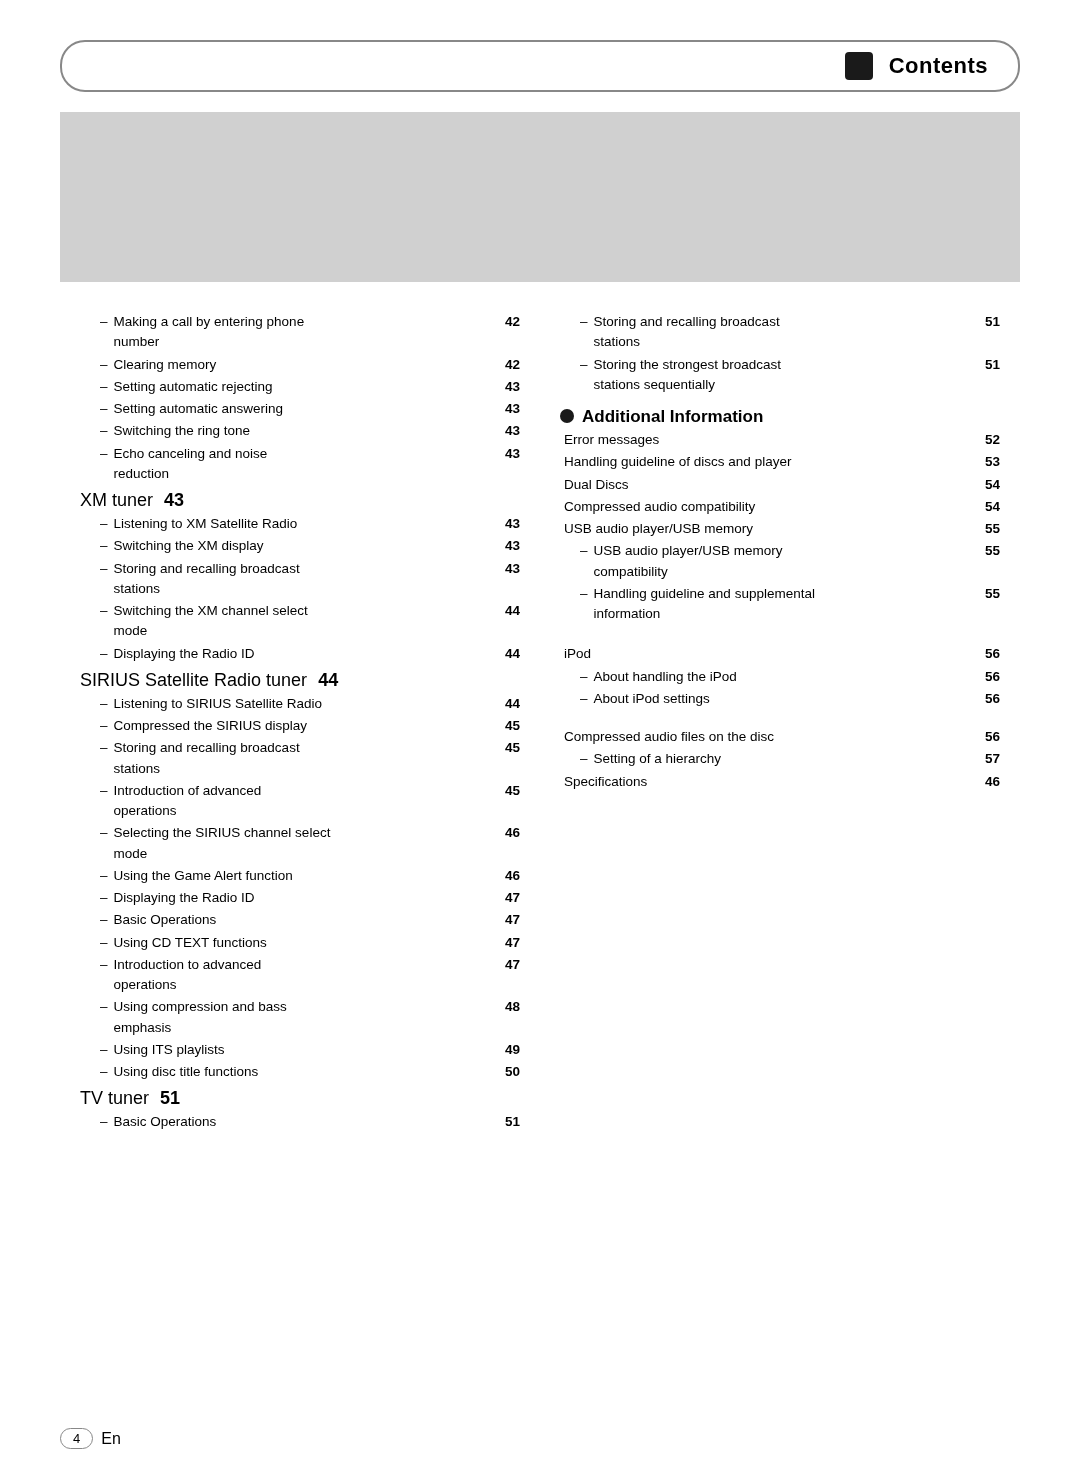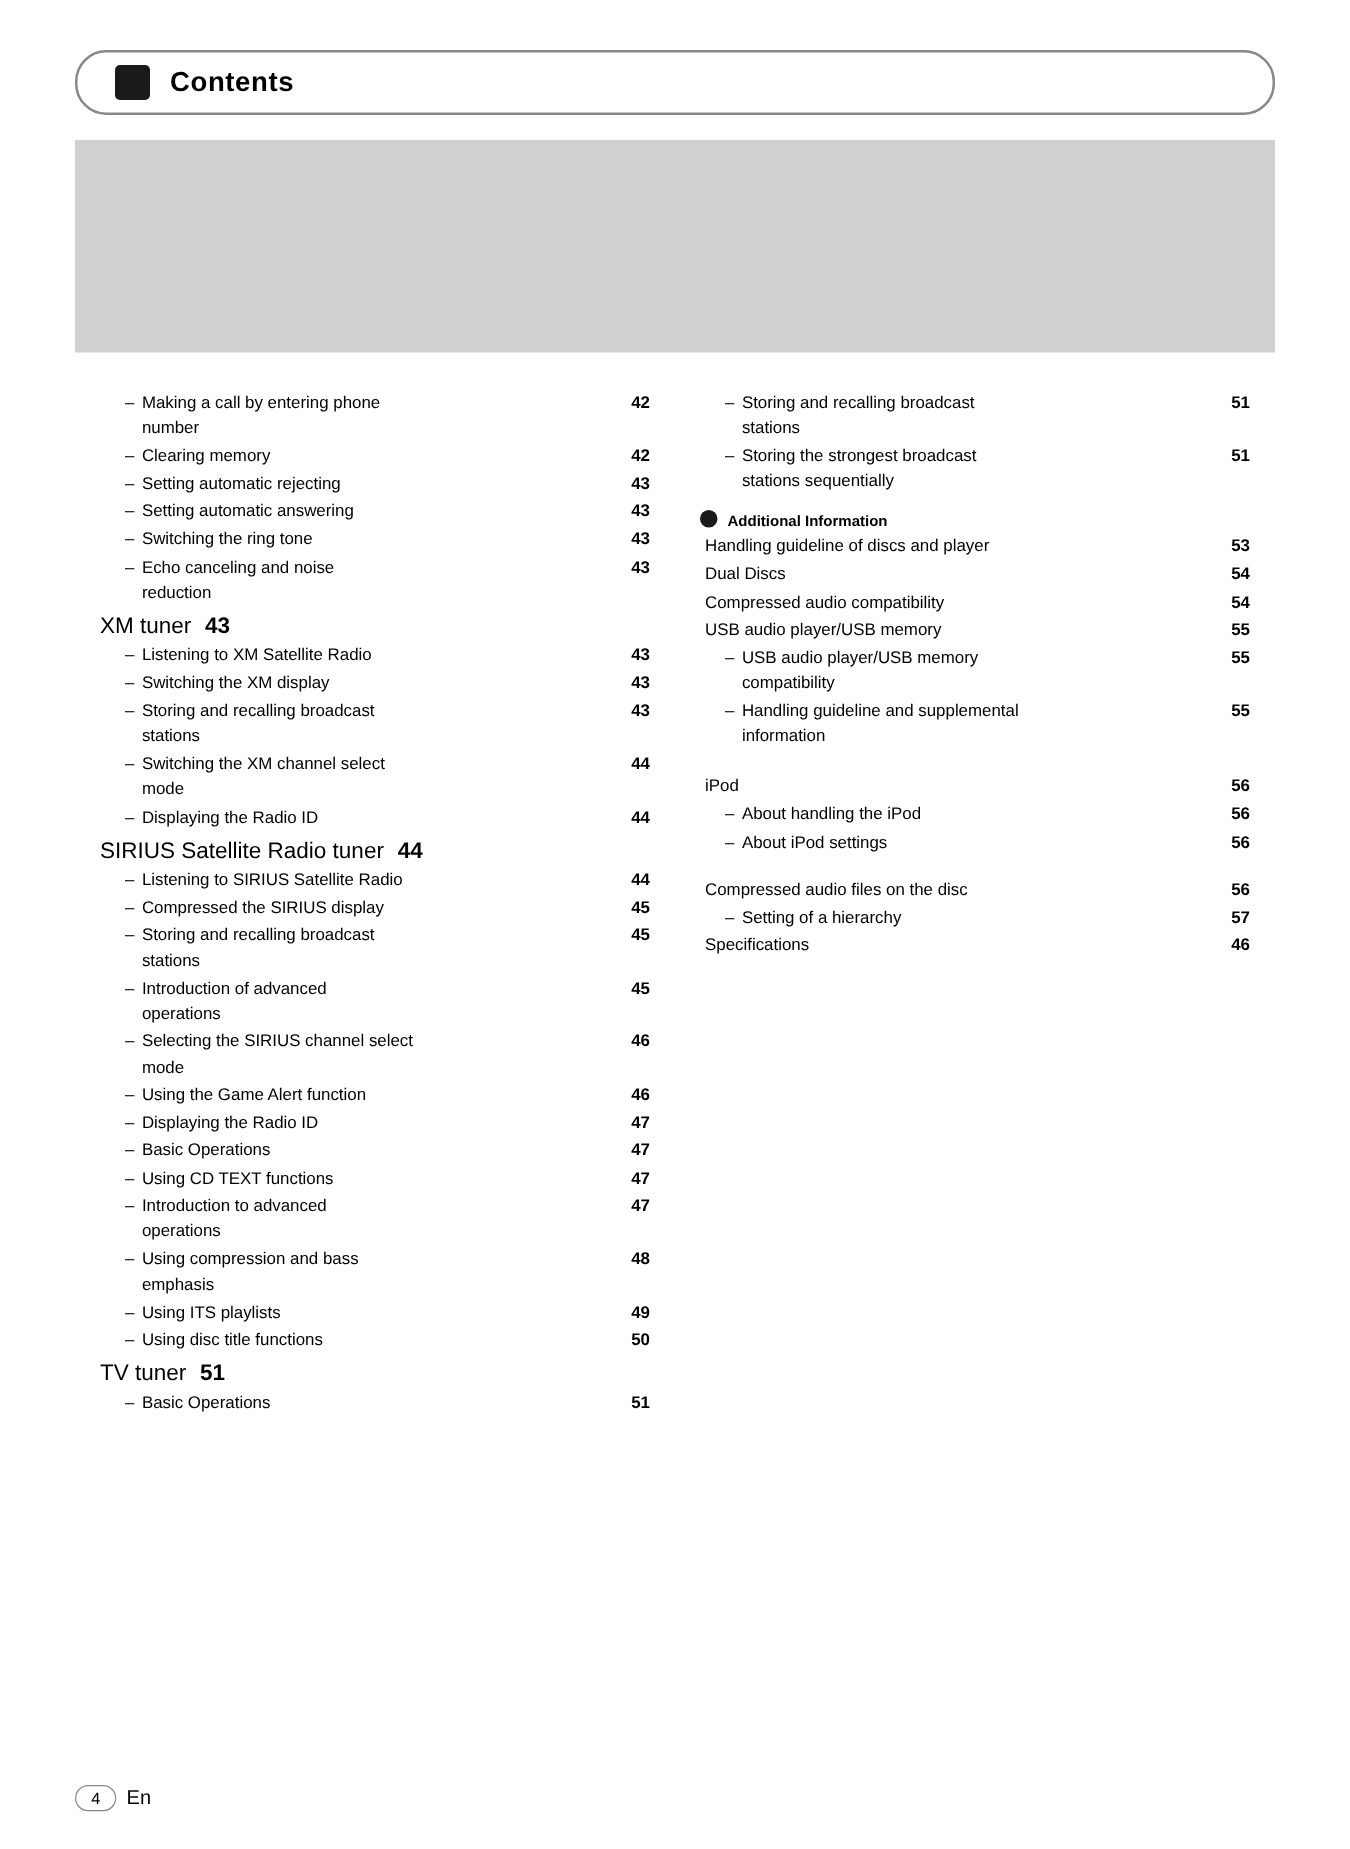--- a/index.html
+++ b/index.html
@@ -32,20 +32,21 @@
     }
 
     .title-bar {
       display: flex;
       align-items: center;
       background: #ffffff;
       border: 2px solid #888;
       border-radius: 25px;
       padding: 10px 30px;
       margin-bottom: 0;
+      justify-content: flex-end;
     }
 
     .title-icon {
       width: 28px;
       height: 28px;
       background: #1a1a1a;
       border-radius: 4px;
       margin-right: 16px;
       flex-shrink: 0;
     }
@@ -137,21 +138,21 @@
       background: #1a1a1a;
       border-radius: 50%;
       margin-right: 8px;
       flex-shrink: 0;
       position: relative;
       top: 1px;
     }
 
     .section-label {
       font-weight: bold;
-      font-size: 12px;
+      font-size: 17px;
     }
 
     
     .footer {
       position: absolute;
       bottom: 30px;
       left: 60px;
       display: flex;
       align-items: center;
       gap: 8px;
@@ -356,20 +357,24 @@
         </div>
       </div>
 
       <div class="section-with-bullet" style="margin-top: 12px;">
         <div class="bullet-circle"></div>
         <span class="section-label">Additional Information</span>
       </div>
 
       <div style="padding-left: 4px;">
         <div class="toc-sub-item">
+          <span class="item-text">Error messages</span>
+          <span class="page-num">52</span>
+        </div>
+        <div class="toc-sub-item">
           <span class="item-text">Handling guideline of discs and player</span>
           <span class="page-num">53</span>
         </div>
         <div class="toc-sub-item">
           <span class="item-text">Dual Discs</span>
           <span class="page-num">54</span>
         </div>
         <div class="toc-sub-item">
           <span class="item-text">Compressed audio compatibility</span>
           <span class="page-num">54</span>

